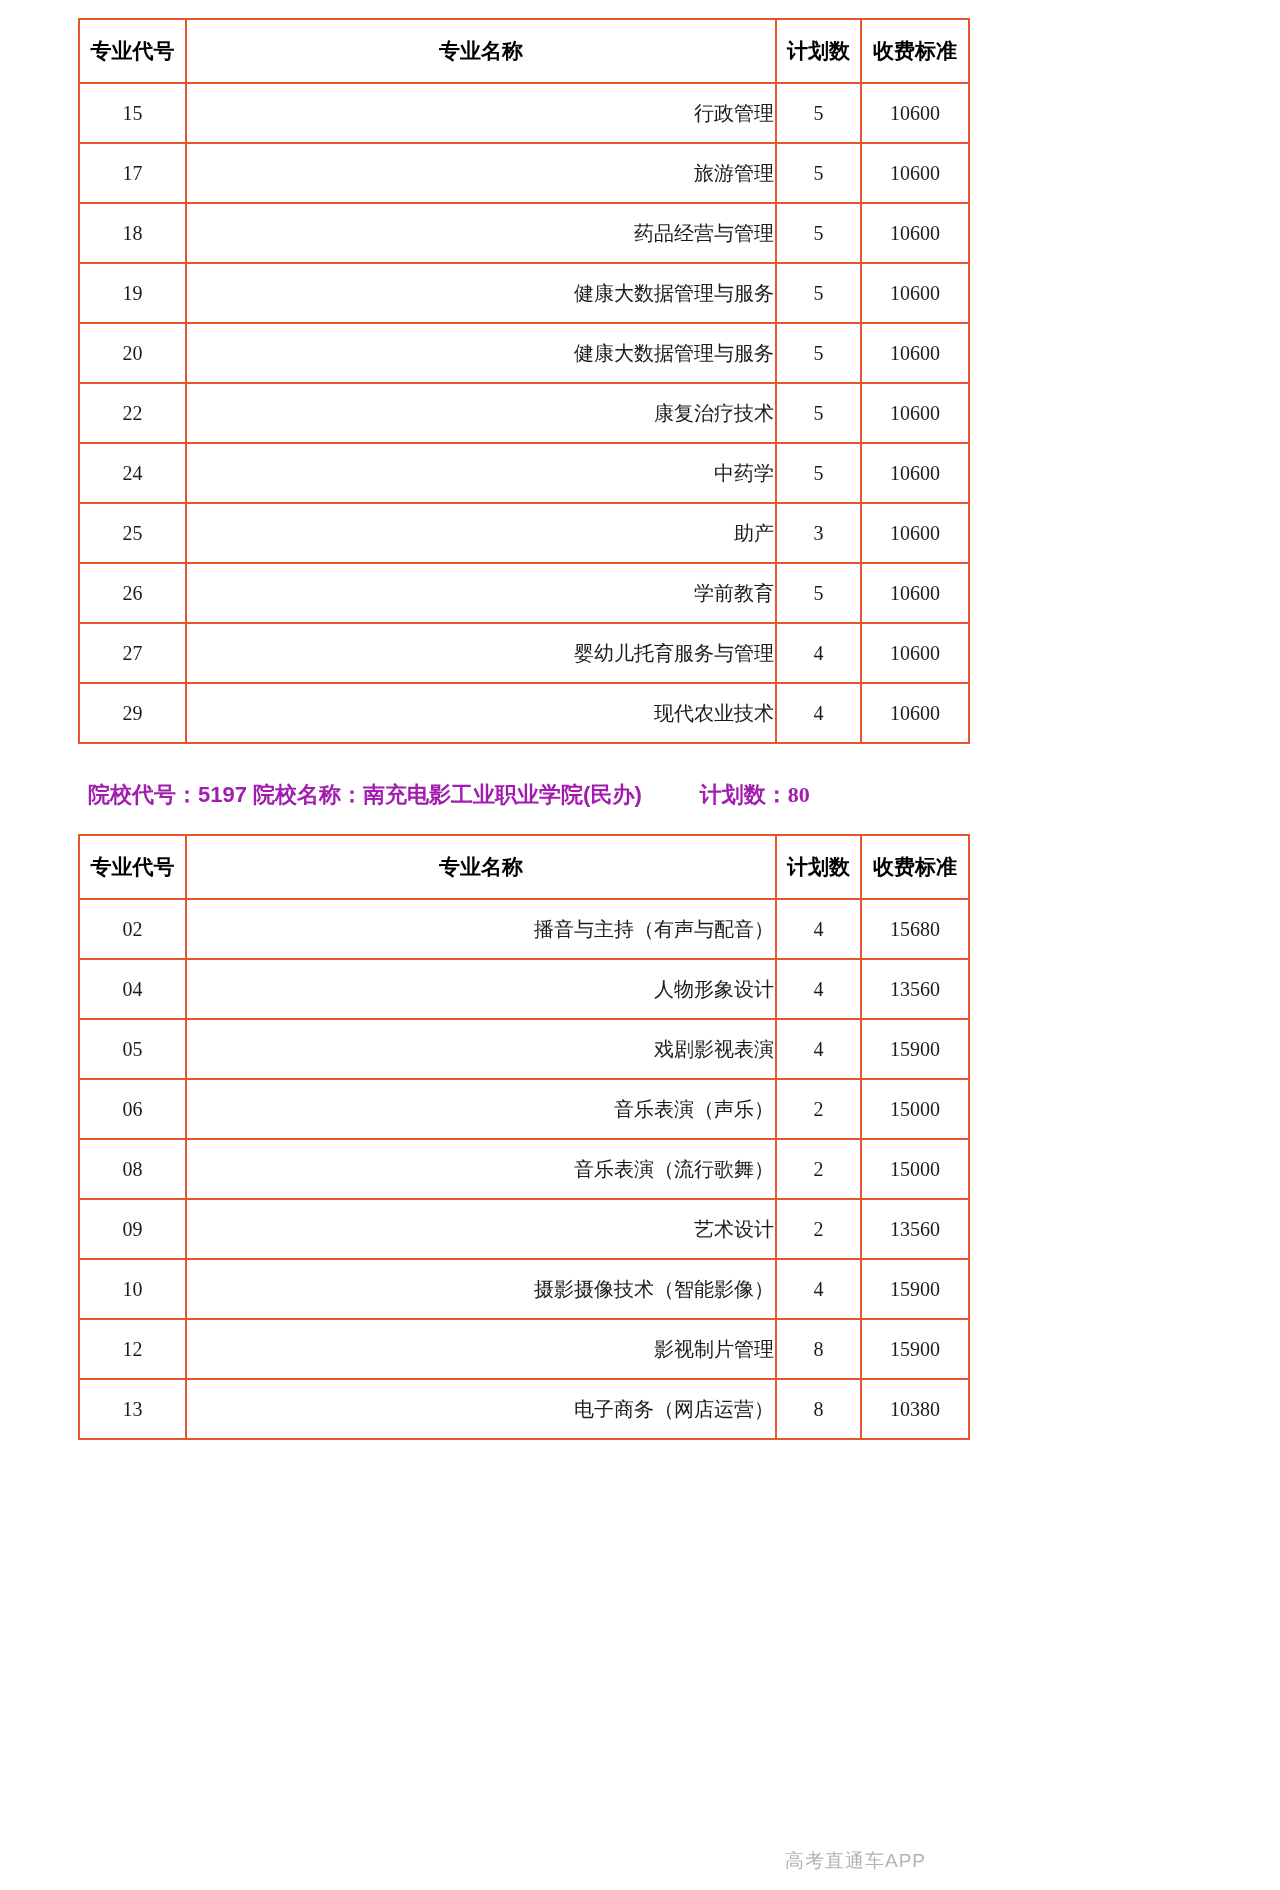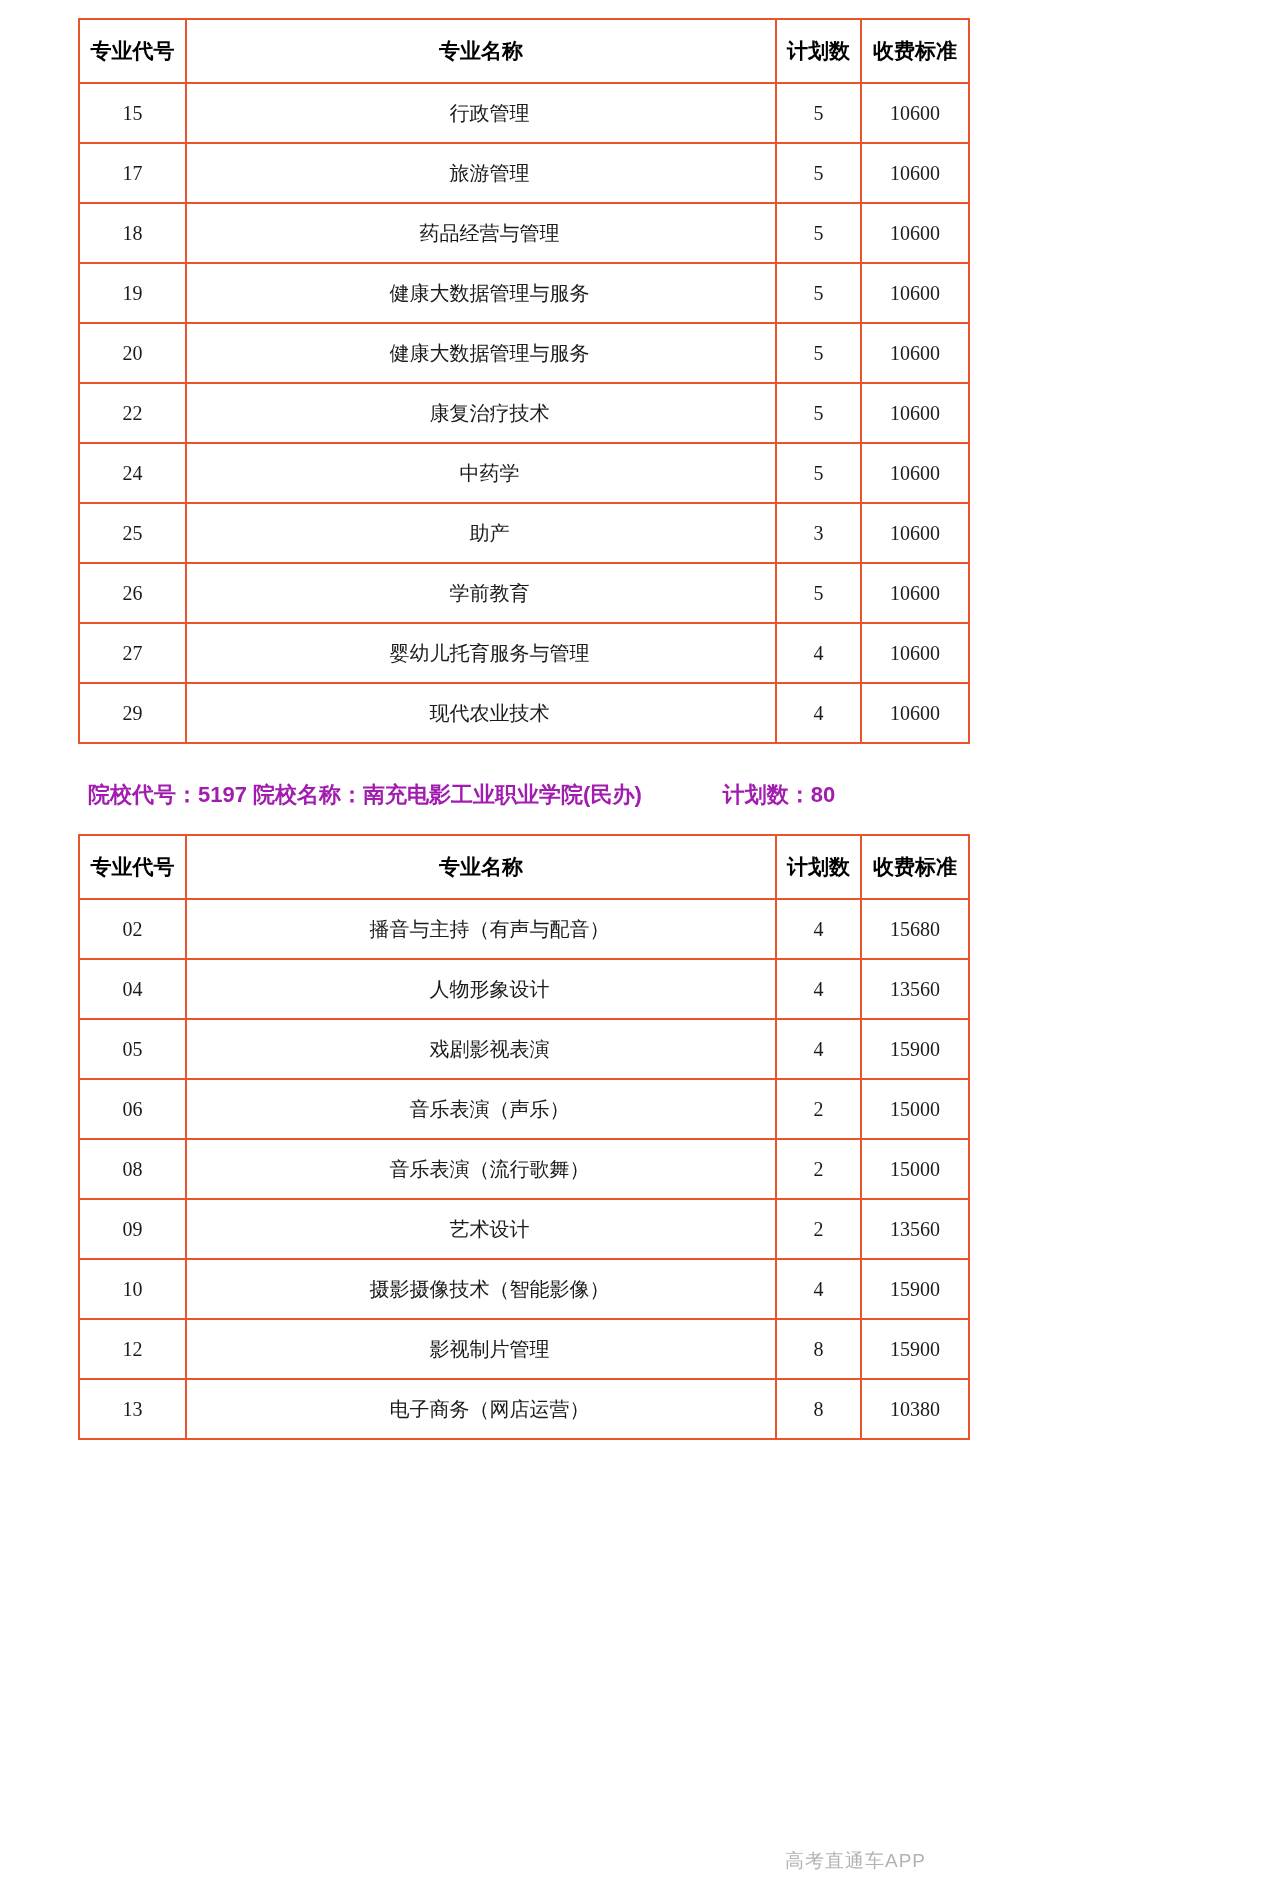--- a/index.html
+++ b/index.html
@@ -44,32 +44,33 @@
   table.plan-table td{
     font-size:20px;
     height:60px;
     color:var(--text);
   }
   col.c-code{width:107px;}
   col.c-name{width:590px;}
   col.c-plan{width:85px;}
   col.c-fee{width:108px;}
   td.c-code, td.c-plan, td.c-fee{text-align:center;}
-  td.c-name{text-align:center;padding-left:18px;}
+  td.c-name{text-align:right;padding-left:18px;}
   .section-heading{
     display:flex;
     align-items:baseline;
     margin:36px 0 24px 88px;
     font-family:"Liberation Sans","DejaVu Sans",sans-serif;
     font-weight:700;
     font-size:22px;
     color:#a21caf;
   }
   .section-heading .plan-total{
-    margin-left:81px;
+    margin-left:58px;
+    font-family:Liberation Serif, serif;
   }
   .watermark{
     position:absolute;
     right:126px;
     bottom:16px;
     font-family:"Liberation Sans","DejaVu Sans",sans-serif;
     font-size:19px;
     color:#b3b3b3;
     letter-spacing:1px;
     text-align:right;

